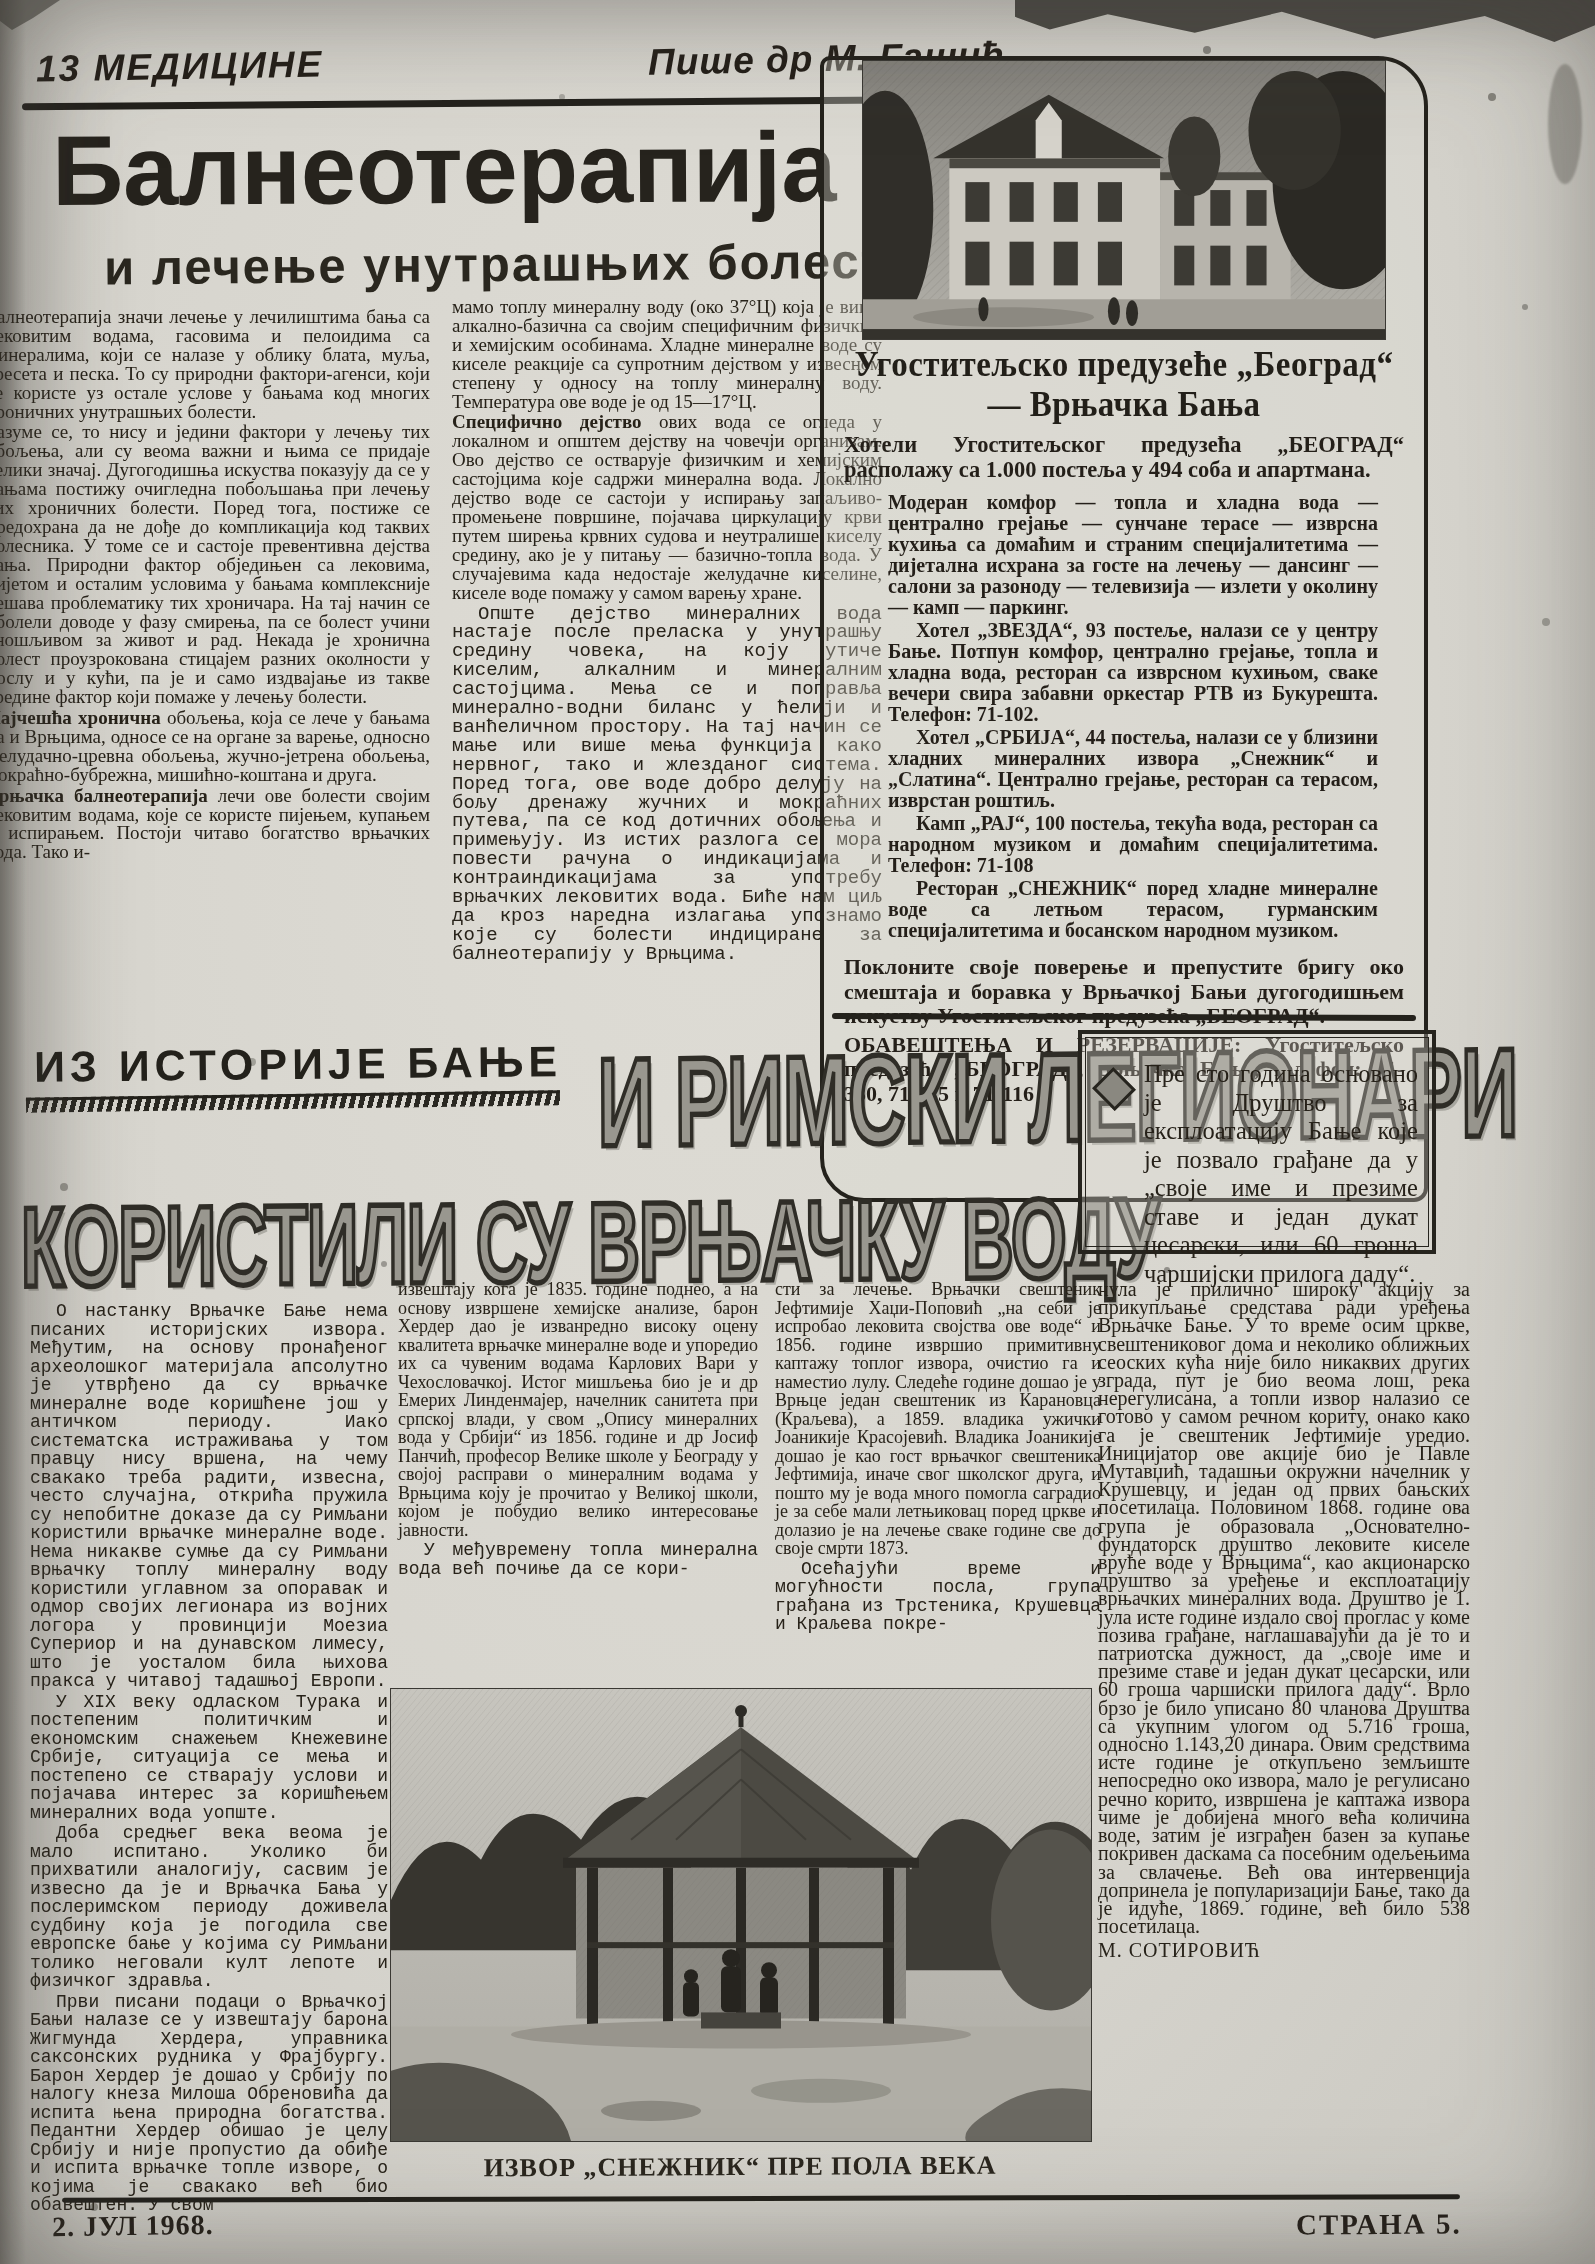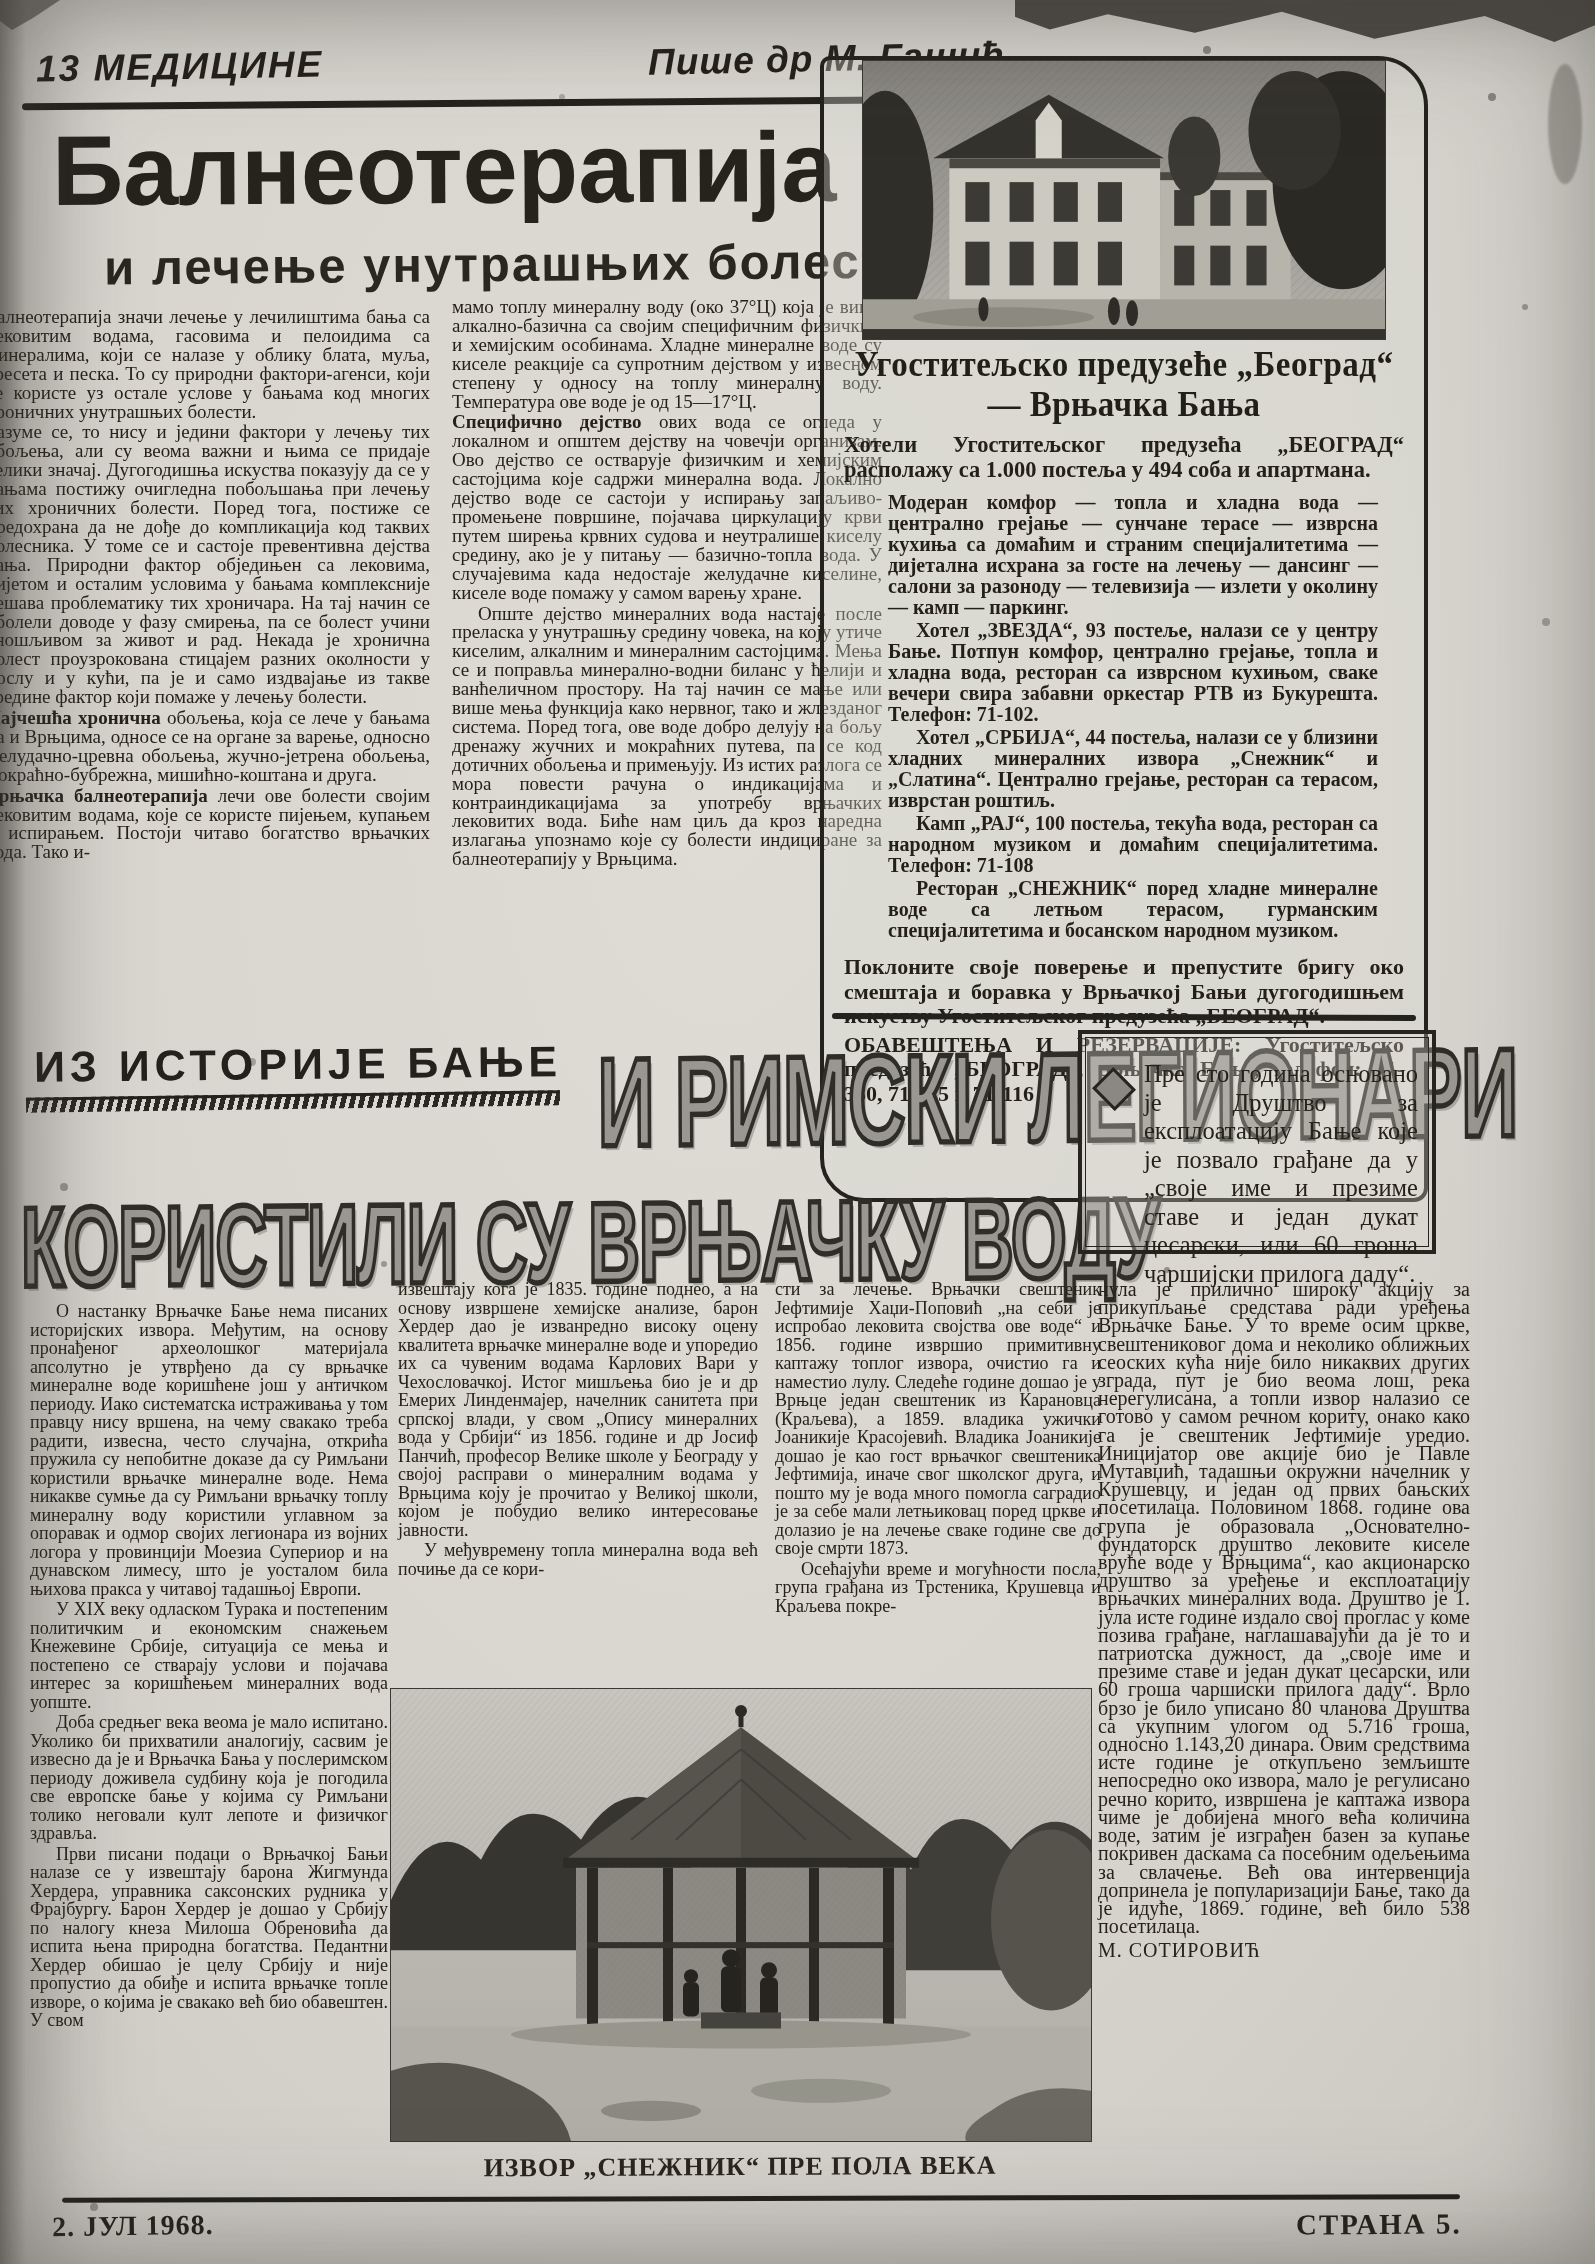--- a/index.html
+++ b/index.html
@@ -37,21 +37,21 @@
   .header-rule{position:absolute;left:22px;top:99px;width:1108px;height:7px;background:#23211c;
     border-radius:4px;transform:rotate(-0.45deg);}
   .main-title{position:absolute;left:52px;top:112px;margin:0;font-family:"Liberation Sans",sans-serif;
     font-weight:bold;font-size:99px;letter-spacing:0px;color:#26231d;transform:rotate(-0.3deg);}
   .sub-title{position:absolute;left:104px;top:236px;margin:0;font-family:"Liberation Sans",sans-serif;
     font-weight:bold;font-size:49px;letter-spacing:2px;color:#2a271f;transform:rotate(-0.5deg);}
   
   .bodytxt{position:absolute;text-align:justify;color:#272219;}
   .bodytxt p{margin:0;}
   .bodytxt p + p{margin-top:2px;}
-  .ind{text-indent:26px;}
+  .ind{text-indent:26px;font-family:Liberation Mono, monospace;}
   .lead{font-weight:bold;}
   .col-u1{left:-14px;top:308px;width:444px;font-size:19px;line-height:18.9px;}
   .col-u2{left:452px;top:298px;width:430px;font-size:19px;line-height:18.9px;}
   
   .adbox{position:absolute;left:820px;top:56px;width:608px;height:1146px;box-sizing:border-box;
     border:4px solid #24221c;border-radius:10px 50px 14px 44px;padding:0 18px;background:rgba(222,220,213,.35);}
   .adbox-rule{position:absolute;left:832px;top:1014px;width:584px;height:6px;background:#24221c;border-radius:3px;transform:rotate(.2deg);}
   .ad-photo{width:522px;height:278px;margin:0 auto 8px auto;display:block;border:1px solid #3a3833;background:#8e8c85;}
   .ad-title{font-size:33px;font-weight:bold;text-align:center;margin:6px 0 10px 0;letter-spacing:0.5px;
     transform:scale(1,1.08);color:#221f19;}

